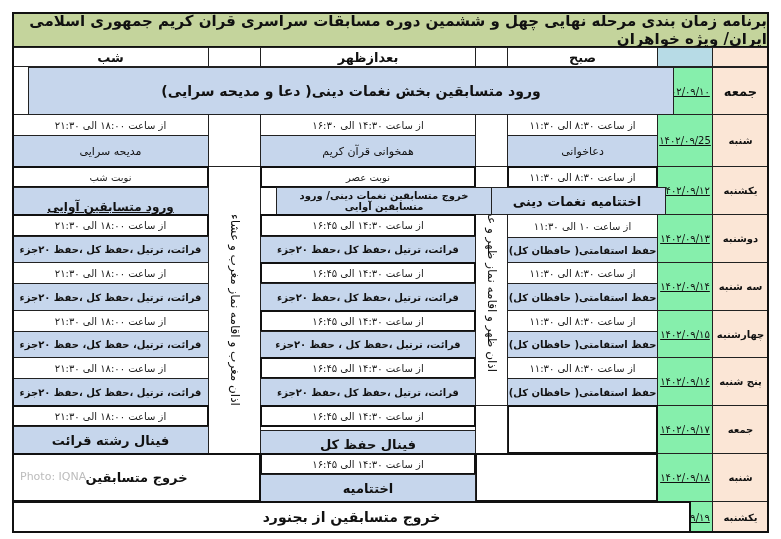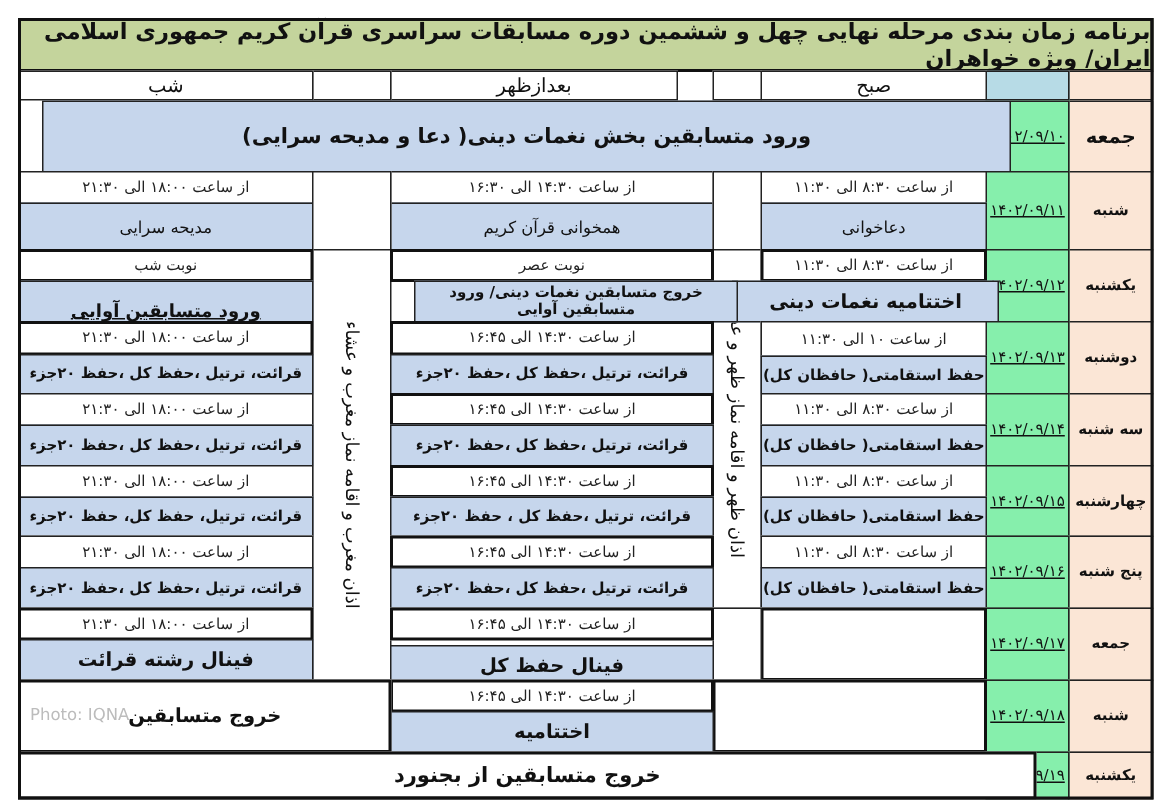--- a/index.html
+++ b/index.html
@@ -1,21 +1,21 @@
 <!DOCTYPE html>
 <html><head>
 <meta charset="utf-8">
 <style>
   html,body{margin:0;padding:0;background:#ffffff;}
   body{width:781px;height:539px;position:relative;overflow:hidden;font-family:"DejaVu Sans",sans-serif;direction:rtl;}
   .abs{position:absolute;box-sizing:border-box;}
   .frame{left:12px;top:12px;width:757px;height:521px;border:2px solid #111;}
   .title{left:12px;top:12px;width:757px;height:36px;background:#c4d49c;border:2px solid #111;display:flex;align-items:center;justify-content:center;font-weight:bold;font-size:15px;color:#111;}
   .cell{display:flex;align-items:center;justify-content:center;text-align:center;color:#111;border:1px solid #222;}
-  .hdr{background:#fff;font-weight:normal;font-size:13px;text-align:right;}
+  .hdr{background:#fff;font-weight:bold;font-size:13px;text-align:right;}
   .day{background:#fbe6d6;font-weight:bold;font-size:10px;}
   .day-big{font-size:13px;}
   .date{background:#86efac;font-size:10px;letter-spacing:0.5px;text-decoration:underline;}
   .time{background:#fff;font-size:10px;color:#222;}
   .act{background:#c6d6ec;font-size:11px;}
   .actb{background:#c6d6ec;font-weight:bold;font-size:11px;}
   .actbig{background:#c6d6ec;font-weight:bold;font-size:13px;}
   .white{background:#fff;}
   .banner{background:#c6d6ec;font-weight:bold;font-size:14px;}
   .thick{border:2px solid #111;}
@@ -26,30 +26,30 @@
 </style>
 </head>
 <body>
 
 <div class="abs title">برنامه زمان بندی مرحله نهایی چهل و ششمین دوره مسابقات سراسری قرآن کریم جمهوری اسلامی ایران/ ویژه خواهران</div>
 
 <div class="abs cell hdr" style="left:712px;top:47px;width:57px;height:20px;background:#fbe6d6;"></div>
 <div class="abs cell hdr" style="left:657px;top:47px;width:56px;height:20px;background:#b7dbe6;"></div>
 <div class="abs cell hdr" style="left:507px;top:47px;width:151px;height:20px;">صبح</div>
 <div class="abs cell hdr" style="left:475px;top:47px;width:33px;height:20px;"></div>
-<div class="abs cell hdr" style="left:260px;top:47px;width:192px;height:20px;">بعدازظهر</div>
+<div class="abs cell hdr" style="left:260px;top:47px;width:216px;height:20px;">بعدازظهر</div>
 <div class="abs cell hdr" style="left:208px;top:47px;width:53px;height:20px;"></div>
 <div class="abs cell hdr" style="left:12px;top:47px;width:197px;height:20px;">شب</div>
 
 <div class="abs cell day day-big" style="left:712px;top:67px;width:57px;height:48px;">جمعه</div>
 <div class="abs cell date" style="left:657px;top:67px;width:56px;height:48px;">۱۴۰۲/۰۹/۱۰</div>
 <div class="abs cell banner" style="left:28px;top:67px;width:646px;height:48px;">ورود متسابقین بخش نغمات دینی( دعا و مدیحه سرایی)</div>
 
 <div class="abs cell day" style="left:712px;top:114px;width:57px;height:53px;">شنبه</div>
-<div class="abs cell date" style="left:657px;top:114px;width:56px;height:53px;">۱۴۰۲/۰۹/۱۱</div>
+<div class="abs cell date" style="left:657px;top:114px;width:56px;height:53px;">۱۴۰۲/۰۹/25</div>
 <div class="abs cell time" style="left:507px;top:114px;width:151px;height:22px;">از ساعت ۸:۳۰ الی ۱۱:۳۰</div>
 <div class="abs cell act" style="left:507px;top:135px;width:151px;height:32px;">دعاخوانی</div>
 <div class="abs cell time" style="left:260px;top:114px;width:216px;height:22px;">از ساعت ۱۴:۳۰ الی ۱۶:۳۰</div>
 <div class="abs cell act" style="left:260px;top:135px;width:216px;height:32px;">همخوانی قرآن کریم</div>
 <div class="abs cell time" style="left:12px;top:114px;width:197px;height:22px;">از ساعت ۱۸:۰۰ الی ۲۱:۳۰</div>
 <div class="abs cell act" style="left:12px;top:135px;width:197px;height:32px;">مدیحه سرایی</div>
 
 <div class="abs cell white" style="left:475px;top:114px;width:33px;height:53px;"></div>
 <div class="abs cell vert" style="left:475px;top:166px;width:33px;height:240px;">اذان ظهر و اقامه نماز ظهر و عصر</div>
 <div class="abs cell white" style="left:208px;top:114px;width:53px;height:53px;"></div>

